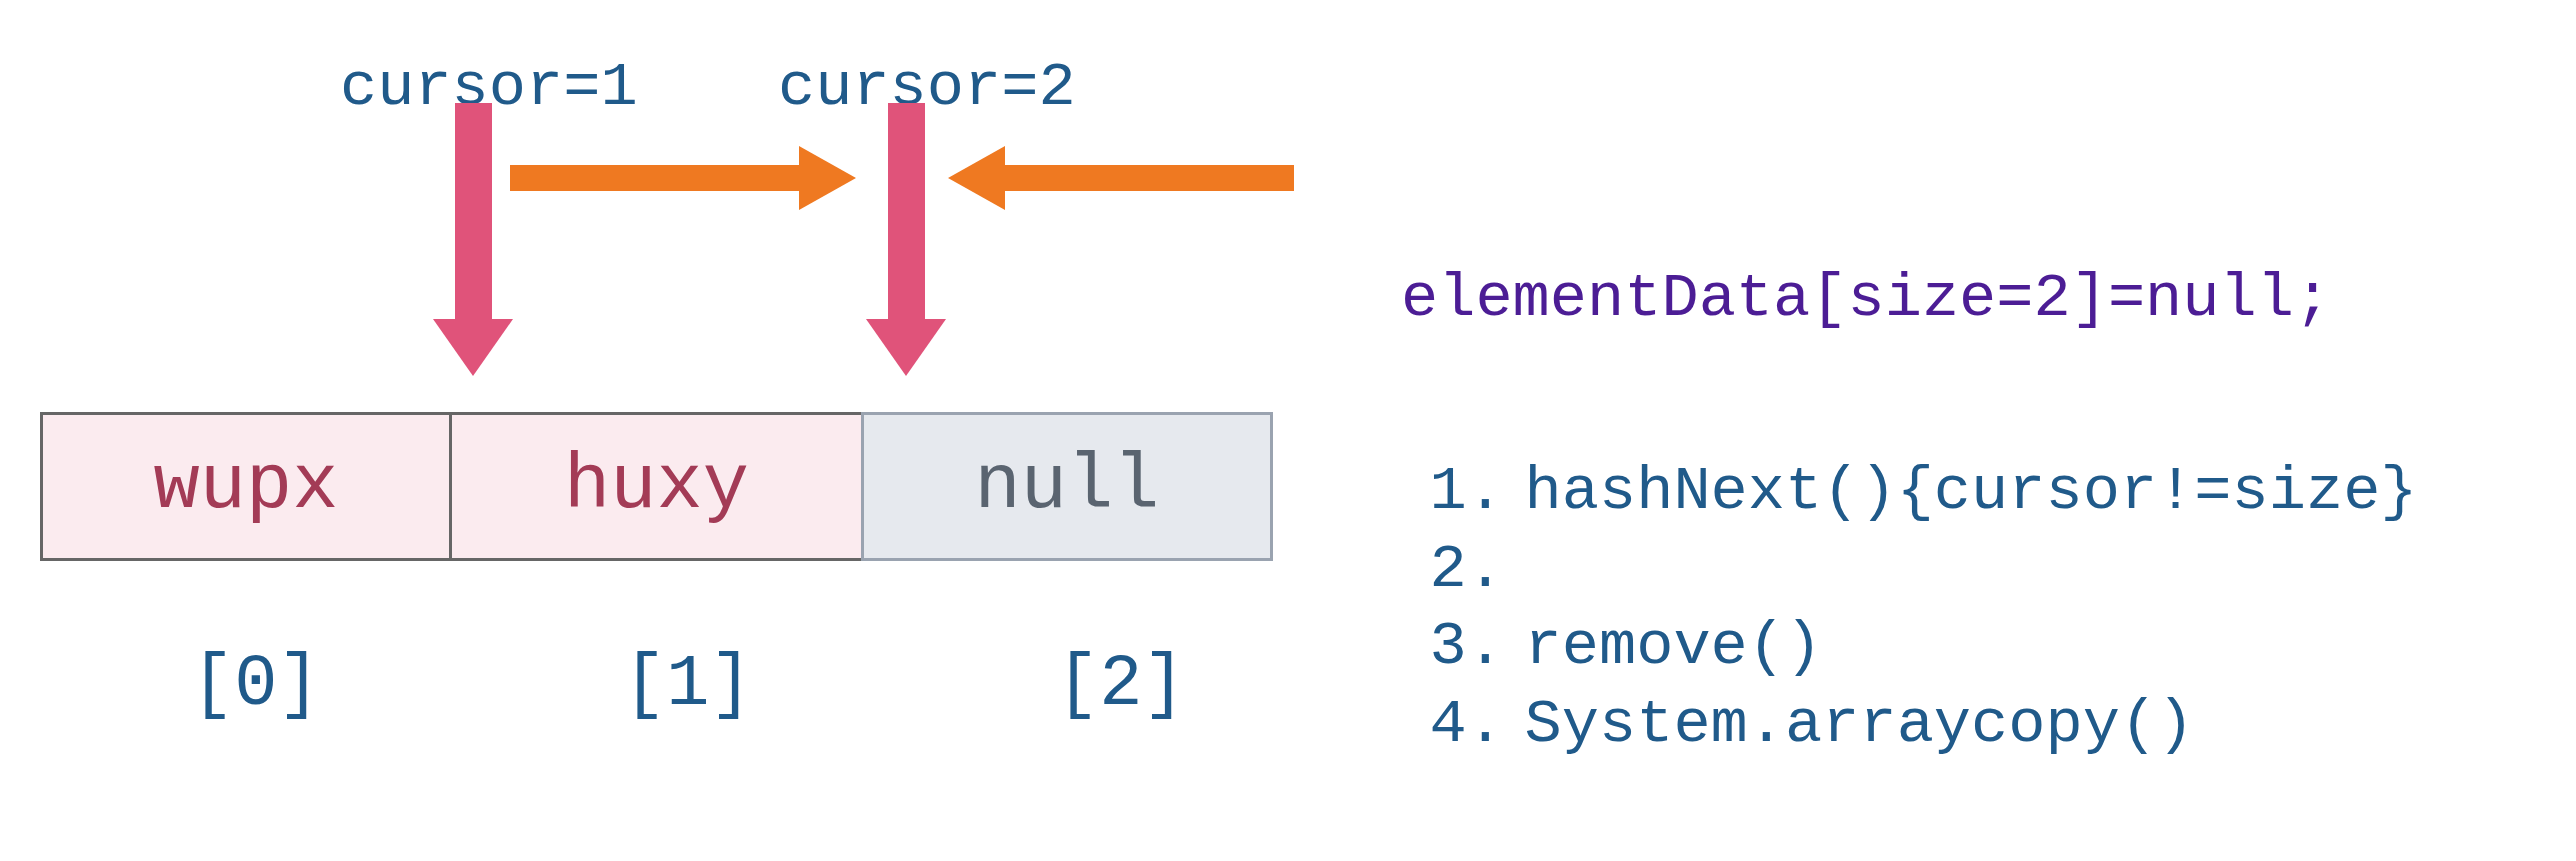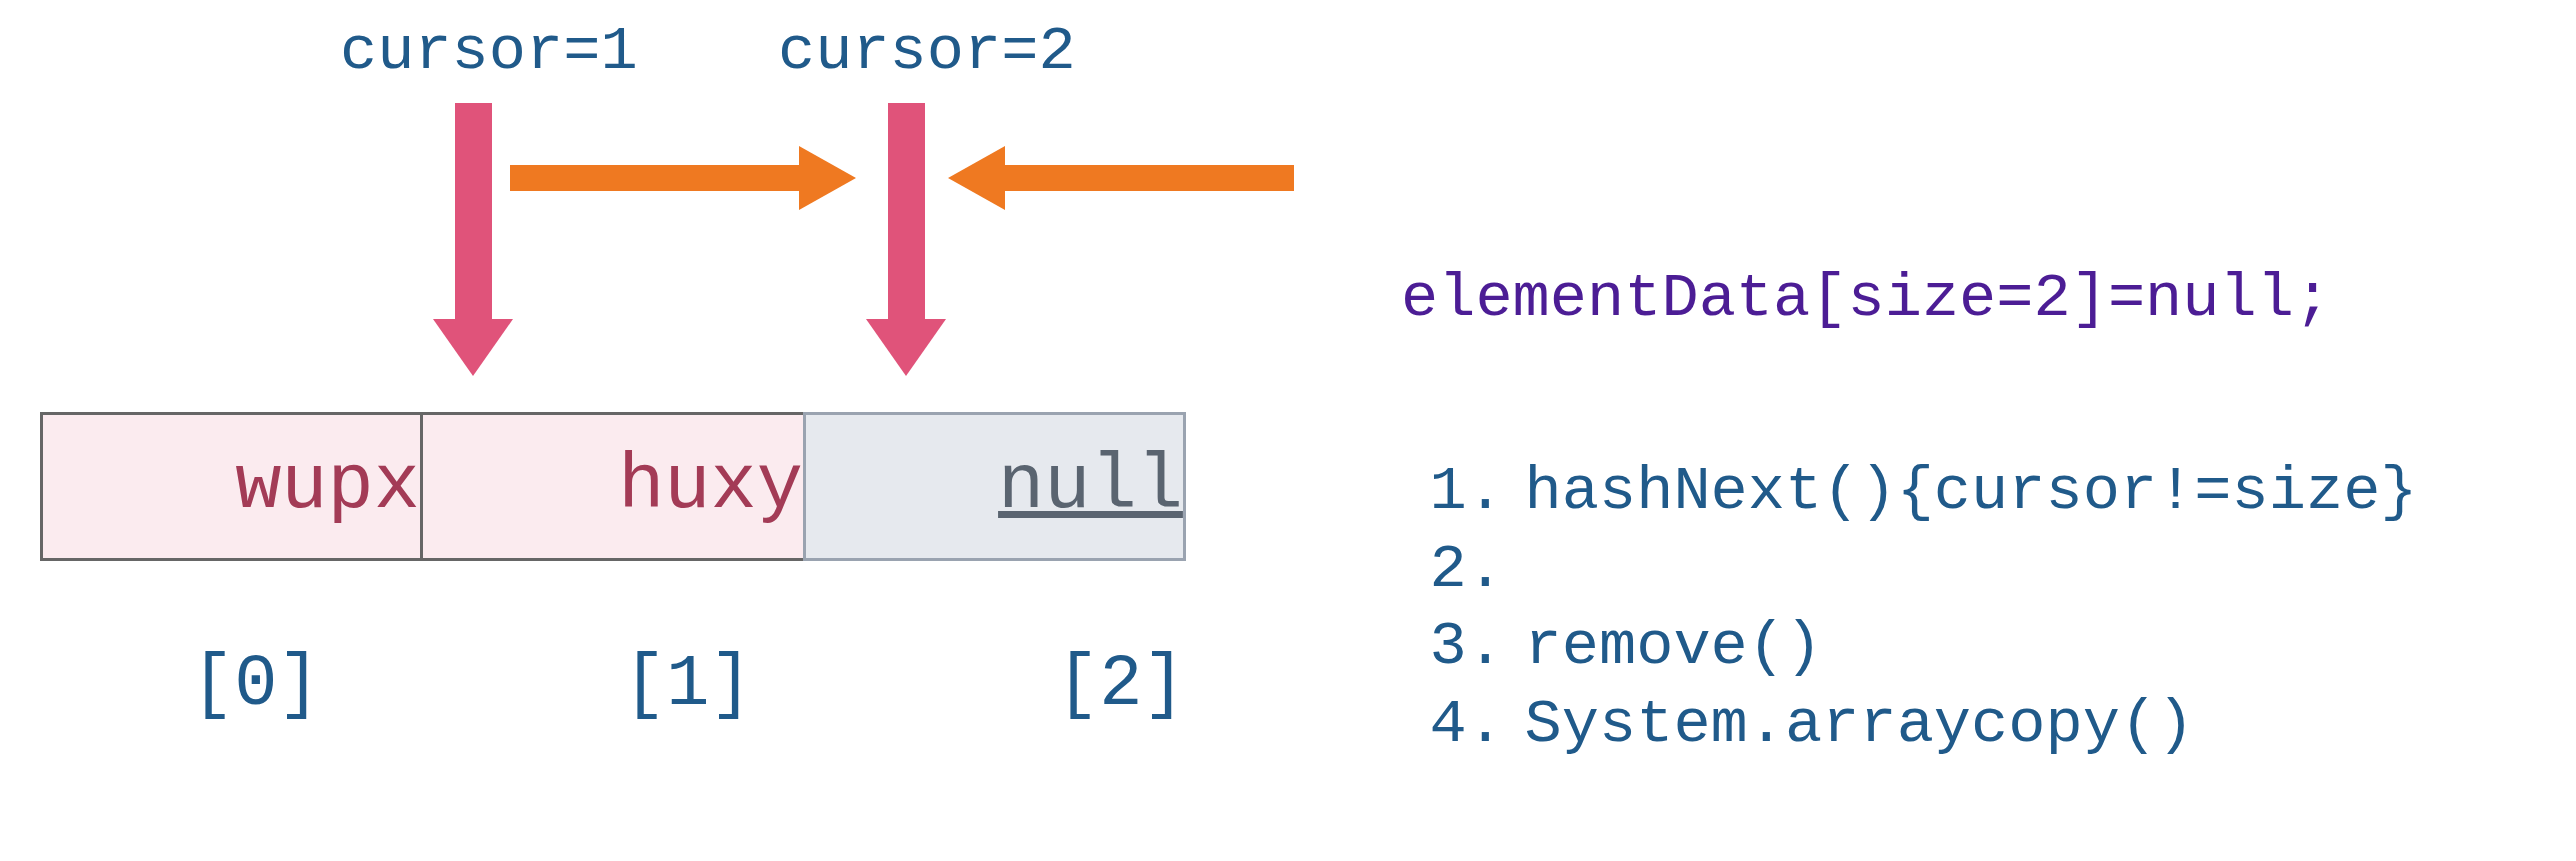--- a/index.html
+++ b/index.html
@@ -14,20 +14,21 @@
     height: 861px;
   }
 
   
   .cursor-label {
     position: absolute;
     font-family: "Courier New", Consolas, monospace;
     font-size: 62px;
     color: #205a8a;
     white-space: nowrap;
+    margin-top: 36px;
   }
 
   
   .v-arrow {
     position: absolute;
   }
   .v-arrow .shaft {
     position: absolute;
     background: #e0537a;
     width: 37px;
@@ -65,42 +66,41 @@
   }
 
   
   .cells {
     position: absolute;
     display: flex;
     flex-direction: row;
   }
   .cell {
     box-sizing: border-box;
-    width: 383px;
+    width: 412px;
     height: 149px;
     display: flex;
     align-items: center;
-    justify-content: flex-end;
+    justify-content: center;
     font-family: "Courier New", Consolas, monospace;
     font-size: 77px;
     border: 3.1px solid #666;
   }
   .cell.pink {
     background: #fbebef;
     color: #a33b56;
   }
   .cell.pink + .cell.pink {
     border-left: none;
   }
   .cell.gray {
     background: #e6e9ee;
     color: #5a6470;
     border: 3.1px solid #9aa3b0;
     margin-left: -3.1px;
-    text-decoration: underline;
   }
 
   
   .idx {
     position: absolute;
     font-family: "Courier New", Consolas, monospace;
     font-size: 72px;
     color: #205a8a;
   }
 

